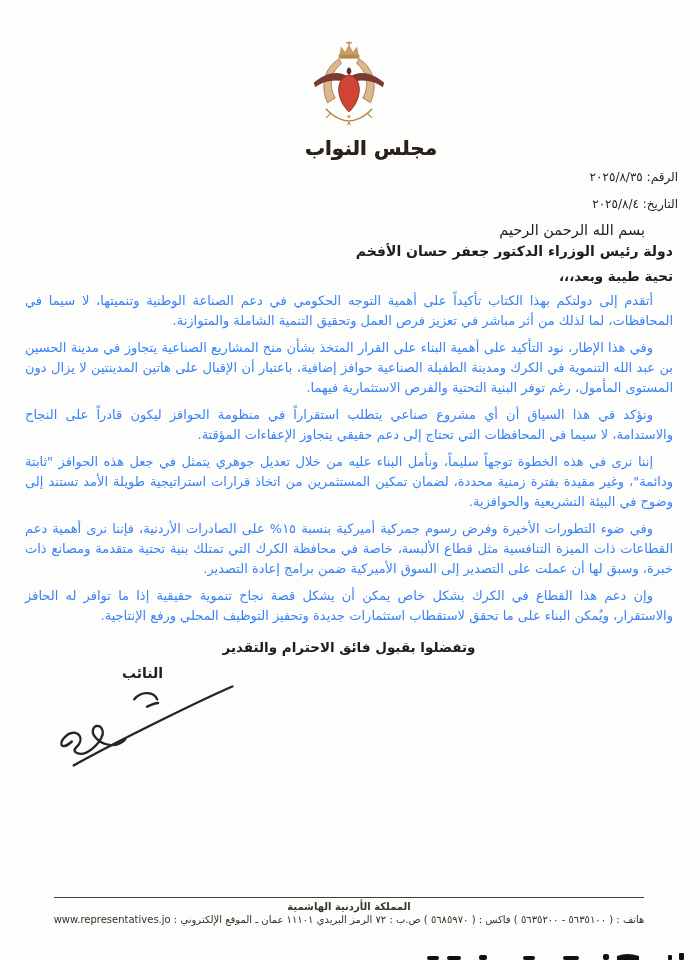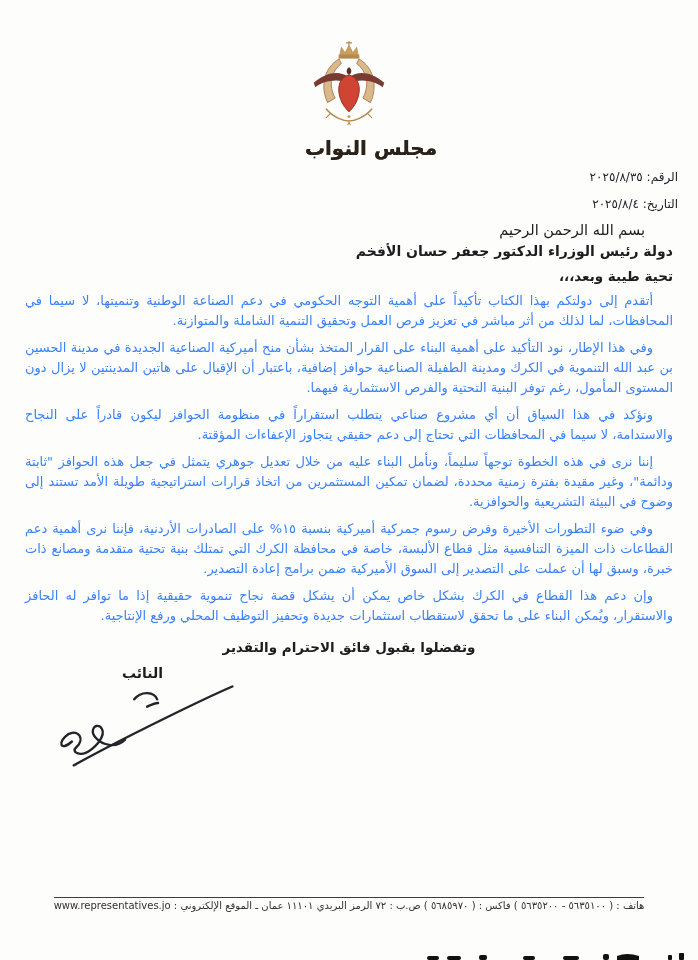--- a/index.html
+++ b/index.html
@@ -91,21 +91,21 @@
     <div>التاريخ: ٢٠٢٥/٨/٤</div>
   </div>
 
   <div class="letter">
     <div class="basmala">بسم الله الرحمن الرحيم</div>
     <div class="recipient">دولة رئيس الوزراء الدكتور جعفر حسان الأفخم</div>
     <div class="salutation">تحية طيبة وبعد،،،</div>
 
     <div class="body-text">
       <p>أتقدم إلى دولتكم بهذا الكتاب تأكيداً على أهمية التوجه الحكومي في دعم الصناعة الوطنية وتنميتها، لا سيما في المحافظات، لما لذلك من أثر مباشر في تعزيز فرص العمل وتحقيق التنمية الشاملة والمتوازنة.</p>
-      <p>وفي هذا الإطار، نود التأكيد على أهمية البناء على القرار المتخذ بشأن منح أميركية الصناعية الجديدة في مدينة الحسين بن عبد الله التنموية في الكرك ومدينة الطفيلة الصناعية حوافز إضافية، باعتبار أن الإقبال على هاتين المدينتين لا يزال دون المستوى المأمول، رغم توفر البنية التحتية والفرص الاستثمارية فيهما.</p>
+      <p>وفي هذا الإطار، نود التأكيد على أهمية البناء على القرار المتخذ بشأن منح المشاريع الصناعية يتجاوز في مدينة الحسين بن عبد الله التنموية في الكرك ومدينة الطفيلة الصناعية حوافز إضافية، باعتبار أن الإقبال على هاتين المدينتين لا يزال دون المستوى المأمول، رغم توفر البنية التحتية والفرص الاستثمارية فيهما.</p>
       <p>ونؤكد في هذا السياق أن أي مشروع صناعي يتطلب استقراراً في منظومة الحوافز ليكون قادراً على النجاح والاستدامة، لا سيما في المحافظات التي تحتاج إلى دعم حقيقي يتجاوز الإعفاءات المؤقتة.</p>
       <p>إننا نرى في هذه الخطوة توجهاً سليماً، ونأمل البناء عليه من خلال تعديل جوهري يتمثل في جعل هذه الحوافز "ثابتة ودائمة"، وغير مقيدة بفترة زمنية محددة، لضمان تمكين المستثمرين من اتخاذ قرارات استراتيجية طويلة الأمد تستند إلى وضوح في البيئة التشريعية والحوافزية.</p>
       <p>وفي ضوء التطورات الأخيرة وفرض رسوم جمركية أميركية بنسبة ١٥% على الصادرات الأردنية، فإننا نرى أهمية دعم القطاعات ذات الميزة التنافسية مثل قطاع الألبسة، خاصة في محافظة الكرك التي تمتلك بنية تحتية متقدمة ومصانع ذات خبرة، وسبق لها أن عملت على التصدير إلى السوق الأميركية ضمن برامج إعادة التصدير.</p>
       <p>وإن دعم هذا القطاع في الكرك بشكل خاص يمكن أن يشكل قصة نجاح تنموية حقيقية إذا ما توافر له الحافز والاستقرار، ويُمكن البناء على ما تحقق لاستقطاب استثمارات جديدة وتحفيز التوظيف المحلي ورفع الإنتاجية.</p>
     </div>
 
     <div class="closing">وتفضلوا بقبول فائق الاحترام والتقدير</div>
 
     <div class="signer">
       <div class="title">النائب</div>
@@ -116,20 +116,21 @@
             <path d="M28,66 C15,78 12,66 24,58 C36,52 42,64 33,72 C26,78 38,84 50,74 C58,68 66,56 59,50 C53,46 47,54 54,62 C61,70 76,74 86,64"></path>
             <path d="M96,20 C104,10 118,12 121,20 M110,28 c4,-2 8,-4 12,-4"></path>
           </g>
         </svg>
       </div>
     </div>
   </div>
 
   <div class="footer">
     <div class="footer-rule"></div>
+    <div class="kingdom-line">المملكة الأردنية الهاشمية</div>
     <div class="contact-line">هاتف : ( ٥٦٣٥١٠٠ - ٥٦٣٥٢٠٠ ) فاكس : ( ٥٦٨٥٩٧٠ ) ص.ب : ٧٢ الرمز البريدي ١١١٠١ عمان ـ الموقع الإلكتروني : www.representatives.jo</div>
   </div>
 
   <div class="remnant">
     <svg width="265" height="10" viewBox="0 0 265 10">
       <g fill="#111">
         <rect x="252" y="3" width="5" height="7" rx="1"></rect>
         <rect x="241" y="5" width="4" height="5" rx="1"></rect>
         <path d="M190,6 q10,-4 22,0 l0,4 -22,0 z"></path>
         <rect x="176" y="4" width="6" height="6" rx="2"></rect>

